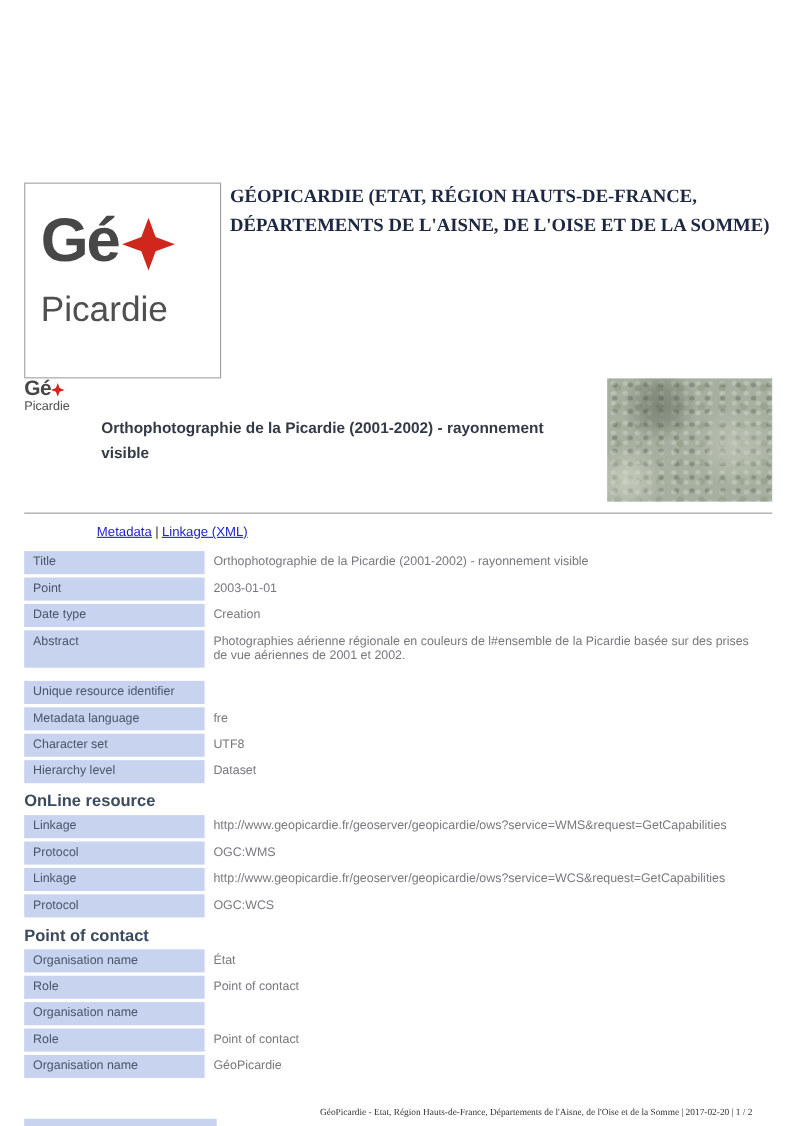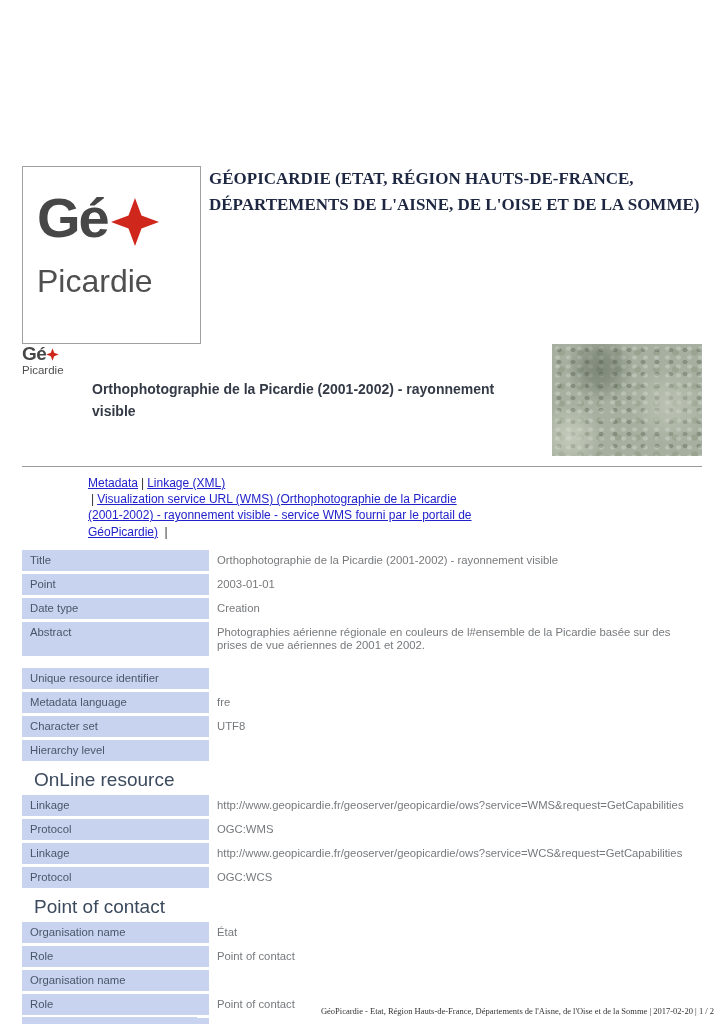--- a/index.html
+++ b/index.html
@@ -53,30 +53,30 @@
 
   
   .links { margin:0 0 10px 66px; width:402px; font-size:12px; line-height:1.35; }
   .links a { color:var(--link,#2222cc); text-decoration:underline; cursor:pointer; }
   .pipe { color:#333; margin:0 3px; }
 
   
   .trow { display:flex; align-items:stretch; margin-bottom:3px; }
   .trow.gap { margin-top:12px;gap:40px; }
   .tlabel {
-    width:187px; flex:none;
+    width:164px; flex:none;
     background:var(--label-bg,#c7d3ef);
     color:#4a5668;
     padding:4px 8px; font-size:11.3px; line-height:13px;
   }
   .tvalue { flex:1; color:#76797c; padding:4px 8px; font-size:11.3px; line-height:13px; }
-  h3 { font-size:19px; font-weight:normal; color:#3c4a5e; margin:8px 12px 4px; }
+  h3 { font-size:15px; font-weight:bold; color:#3c4a5e; margin:8px 0 4px; }
 
   .footer {
-    position:absolute; right:10px; bottom:8px;
+    position:absolute; right:40px; bottom:8px;
     font-family:"Liberation Serif", serif; font-size:8.5px; color:#333;
   }
   .partial {
     position:absolute; left:22px; bottom:0;
     width:175px; height:7px;
     background:var(--label-bg,#c7d3ef);
   }
 </style>
 </head>
 <body>
@@ -107,23 +107,20 @@
   <h2>Orthophotographie de la Picardie (2001-2002) - rayonnement visible</h2>
   <div class="thumb"></div>
 </div>
 
 <hr class="sep">
 
 <div class="links">
   <div>
     <a href="#">Metadata</a><span class="pipe">|</span><a href="#">Linkage (XML)</a>
   </div>
-  <div>
-    <span class="pipe">|</span><a href="#">Visualization service URL (WMS) (Orthophotographie de la Picardie (2001-2002) - rayonnement visible - service WMS fourni par le portail de GéoPicardie)</a> <span class="pipe">|</span>
-  </div>
 </div>
 
 <div class="mtable">
     <div class="trow">
       <div class="tlabel">Title</div>
       <div class="tvalue">Orthophotographie de la Picardie (2001-2002) - rayonnement visible</div>
     </div>
     <div class="trow">
       <div class="tlabel">Point</div>
       <div class="tvalue">2003-01-01</div>
@@ -142,20 +139,21 @@
     <div class="trow">
       <div class="tlabel">Metadata language</div>
       <div class="tvalue">fre</div>
     </div>
     <div class="trow">
       <div class="tlabel">Character set</div>
       <div class="tvalue">UTF8</div>
     </div>
     <div class="trow">
       <div class="tlabel">Hierarchy level</div>
+      <div class="tvalue">Dataset</div>
     </div>
   </div>
 
 <h3>OnLine resource</h3>
 <div class="mtable">
     <div class="trow">
       <div class="tlabel">Linkage</div>
       <div class="tvalue">http://www.geopicardie.fr/geoserver/geopicardie/ows?service=WMS&amp;request=GetCapabilities</div>
     </div>
     <div class="trow">

